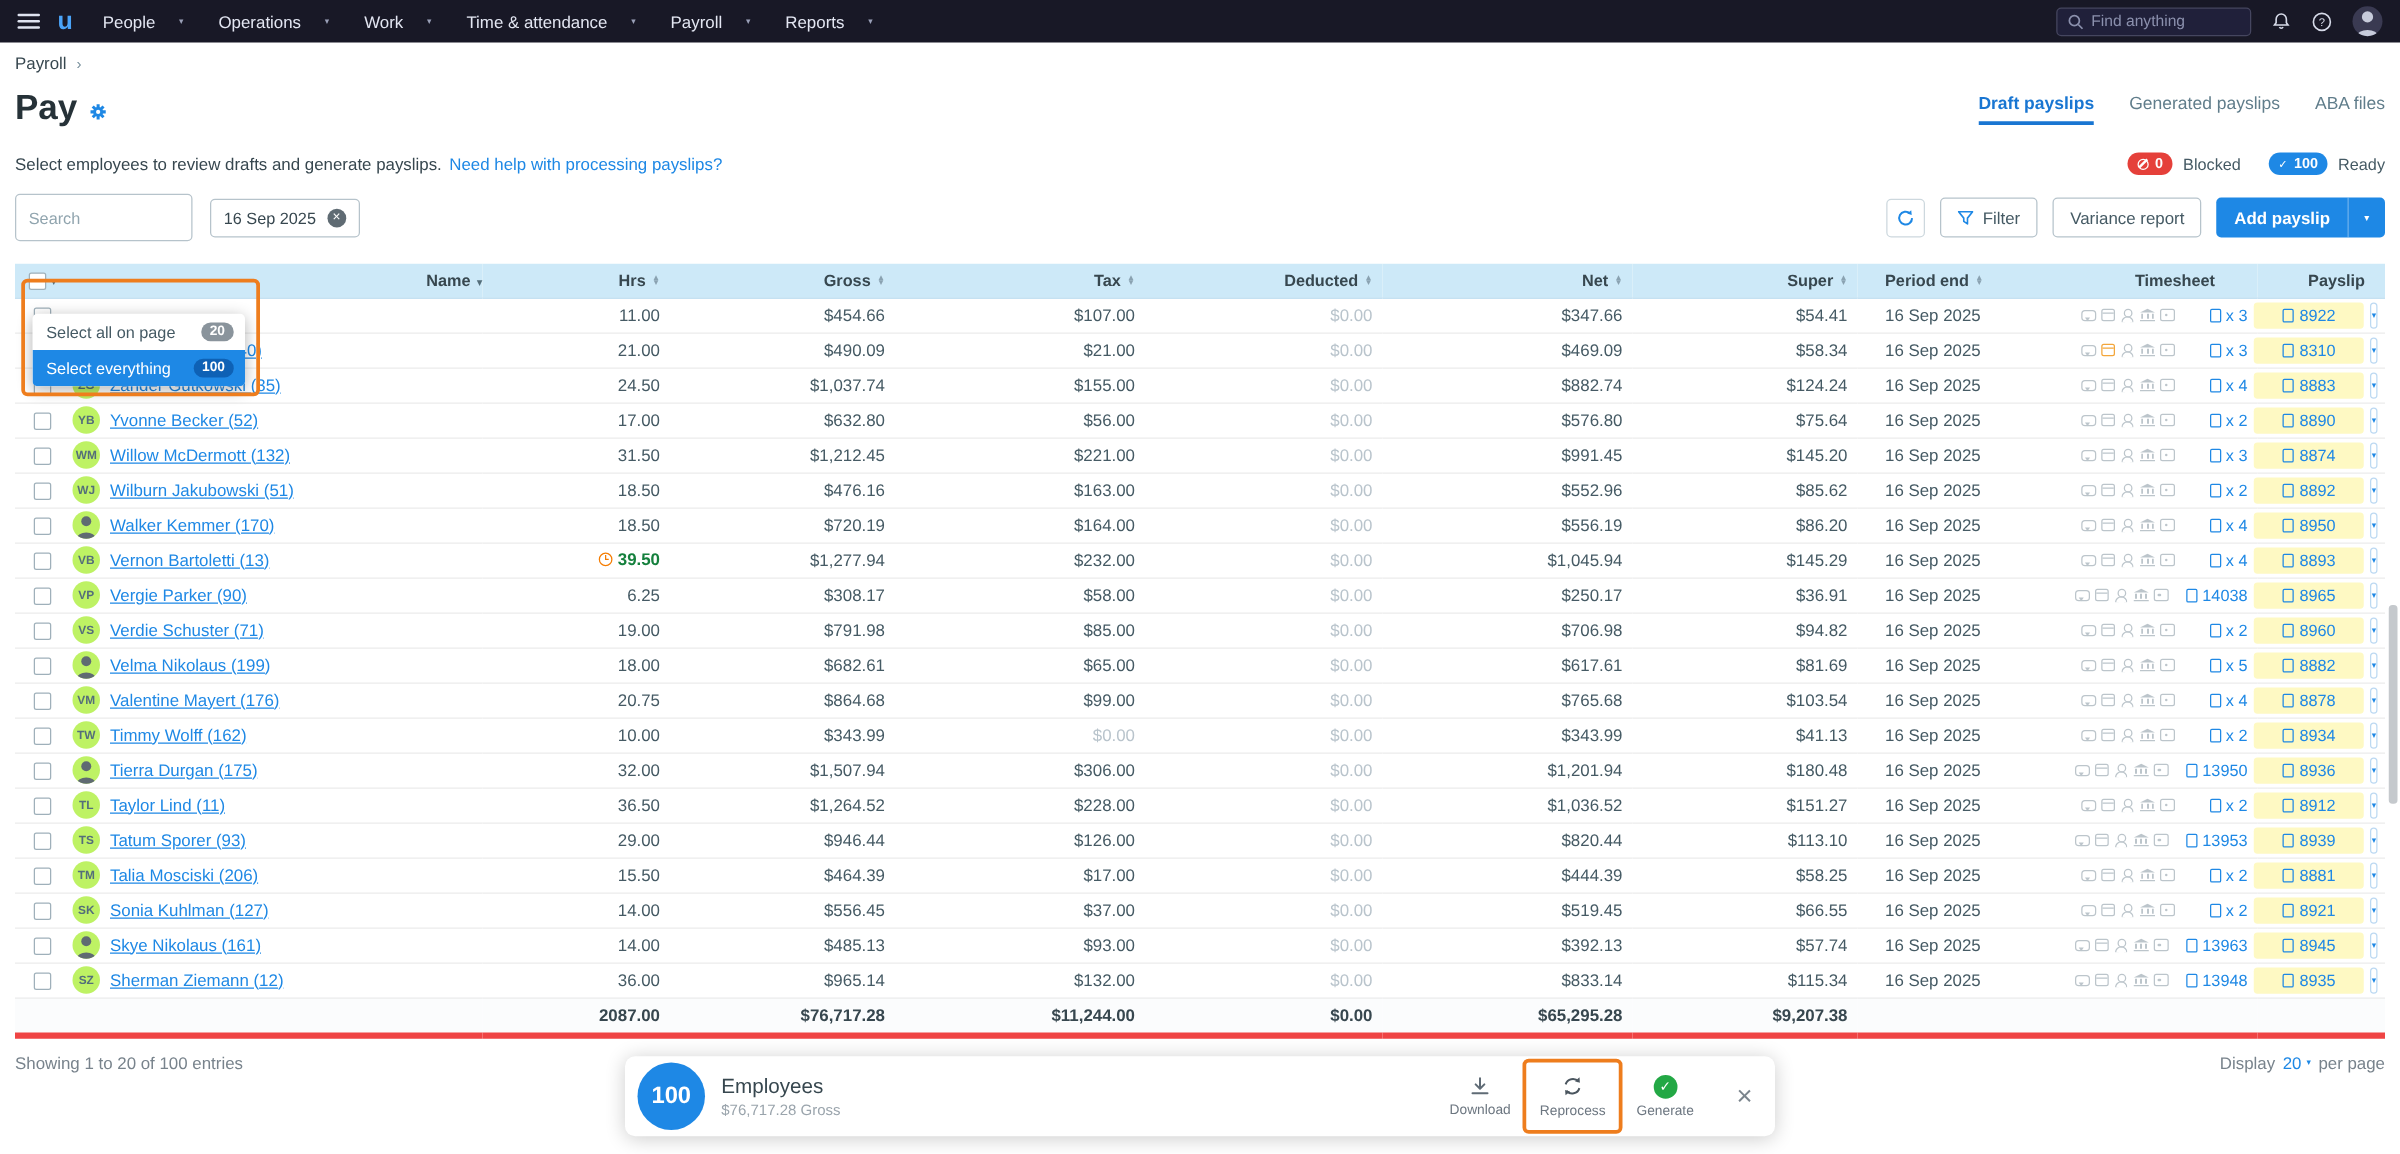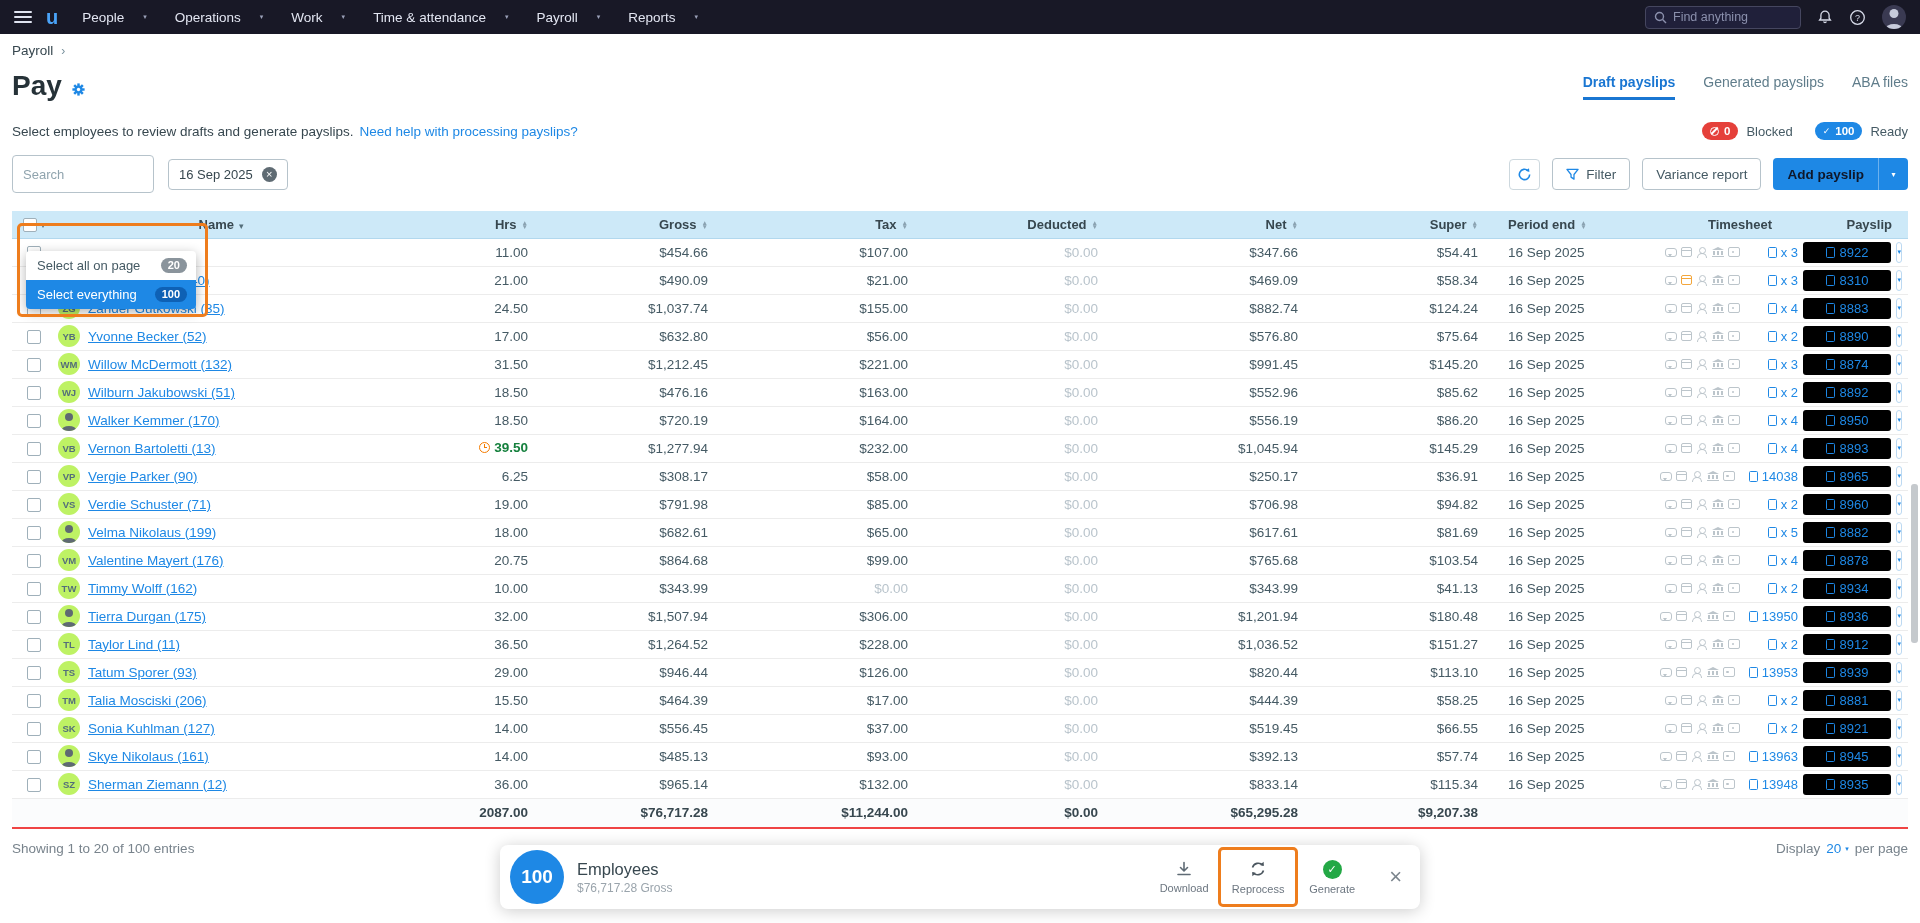--- a/index.html
+++ b/index.html
@@ -48,21 +48,21 @@
   
   .toolbar { margin-top:15px; display:flex; align-items:center; gap:14px; }
   .search-input { width:142px; height:31px; border:1px solid #b6c3cb; border-radius:4px; padding:18px 10px; font-size:13px; color:#455a64; outline:none; }
   .search-input::placeholder { color:#90a4ae; }
   .date-chip { height:31px; border:1px solid #b6c3cb; border-radius:4px; display:flex; align-items:center; gap:9px; padding:0 10px; font-size:13px; color:#37474f; }
   .chip-x { width:15px; height:15px; border-radius:50%; background:#5f6b73; color:#fff; font-size:11px; display:flex; align-items:center; justify-content:center; cursor:pointer; line-height:1; }
   .toolbar-right { margin-left:auto; display:flex; align-items:center; gap:12px; }
   .icon-btn { width:31px; height:31px; border:1px solid #cdd8de; border-radius:4px; background:#fff; display:flex; align-items:center; justify-content:center; cursor:pointer; }
   .btn { height:32px; border:1px solid #b6c3cb; border-radius:4px; background:#fff; display:flex; align-items:center; gap:7px; padding:0 13px; font-size:13.5px; color:#455a64; cursor:pointer; white-space:nowrap; }
   .btn-primary { background:#1e88e5; border-radius:4px; overflow:hidden; height:32px; display:flex; align-items:stretch; }
-  .btn-primary .main { padding:0 14px; display:flex; align-items:center; font-size:13.5px; font-weight:600; color:#0f172a; cursor:pointer; }
+  .btn-primary .main { padding:0 14px; display:flex; align-items:center; font-size:13.5px; font-weight:600; color:#ffffff; cursor:pointer; }
   .btn-primary .caret { width:30px; border-left:1px solid rgba(255,255,255,.35); display:flex; align-items:center; justify-content:center; color:#fff; font-size:8px; cursor:pointer; }
 
   
   table.paytable { width:100%; border-collapse:collapse; table-layout:fixed; margin-top:18px; font-size:13.5px; }
   thead th { background:#cde9f8; height:27px; font-size:13px; font-weight:700; color:#37474f; border-bottom:1px solid #b2d8ee; padding:0; }
   th.num, td.num { text-align:right; padding-right:8px; }
   tbody td { height:28px; border-bottom:1px solid #ececec; color:#455a64; padding:0; }
   td.muted { color:#b9c4cc; }
   .c-check { text-align:center; }
   .cb { width:14px; height:14px; border:1.5px solid #9fb0ba; border-radius:2px; display:inline-block; background:#fff; cursor:pointer; vertical-align:middle; }
@@ -90,27 +90,27 @@
   .i-user::before { content:""; position:absolute; left:3px; top:0; width:5px; height:5px; border:1.3px solid currentColor; border-radius:50%; }
   .i-user::after { content:""; position:absolute; left:1px; bottom:-1px; width:8px; height:4px; border:1.3px solid currentColor; border-bottom:none; border-radius:5px 5px 0 0; }
   .i-bank { width:12px; height:10px; border-bottom:1.6px solid currentColor; }
   .i-bank::before { content:""; position:absolute; left:1px; top:3.5px; bottom:1.5px; width:10px; background:repeating-linear-gradient(90deg,currentColor 0 1.6px,transparent 1.6px 4.2px); }
   .i-bank::after { content:""; position:absolute; left:0; top:0; border-left:6px solid transparent; border-right:6px solid transparent; border-bottom:3px solid currentColor; }
   .i-image { width:12px; height:10px; border:1.3px solid currentColor; border-radius:2px; }
   .i-image::after { content:""; position:absolute; left:2.5px; top:2.5px; width:2.6px; height:2.6px; border-radius:50%; background:currentColor; }
   .ts-link { color:#1e88e5; font-size:13px; display:inline-flex; align-items:center; gap:4px; cursor:pointer; min-width:44px; justify-content:flex-end; }
   .i-doc { width:9px; height:11px; border:1.3px solid currentColor; border-radius:1.5px; display:inline-block; flex:none; }
   .pay-wrap { display:flex; justify-content:flex-end; align-items:center; gap:5px; padding-right:6px; }
-  .pay-pill { background:#000000; border-radius:3px; height:21px; display:inline-flex; align-items:center; gap:5px; padding:0 23px; color:#1e88e5; font-size:13px; cursor:pointer; }
+  .pay-pill { background:#fef9c3; border-radius:3px; height:21px; display:inline-flex; align-items:center; gap:5px; padding:0 23px; color:#1e88e5; font-size:13px; cursor:pointer; }
   .pay-caret { width:21px; height:21px; border:1px solid #bcd9f2; border-radius:3px; color:#1e88e5; font-size:7px; display:inline-flex; align-items:center; justify-content:center; cursor:pointer; }
   .hrs-warn { color:#15803d; font-weight:700; display:inline-flex; align-items:center; }
   .clock { width:11px; height:11px; border:1.6px solid #f57c00; border-radius:50%; display:inline-block; position:relative; margin-right:4px; }
   .clock::after { content:""; position:absolute; left:3.6px; top:1.4px; width:1.6px; height:3.8px; background:#f57c00; }
   .clock::before { content:""; position:absolute; left:3.6px; top:3.8px; width:3.4px; height:1.6px; background:#f57c00; }
-  tr.totals td { font-weight:700; color:#37474f; background:#fbfcfd; border-top:1px solid #d6dce0; border-bottom:2px solid #ef4444; height:30px; }
+  tr.totals td { font-weight:700; color:#37474f; background:#fbfcfd; border-top:1px solid #d6dce0; border-bottom:5px solid #ef4444; height:30px; }
 
   .table-footer { display:flex; align-items:center; margin-top:12px; font-size:13.5px; color:#78838c; }
   .display-ctl { margin-left:auto; display:flex; gap:6px; align-items:center; }
   .display-val { color:#1e88e5; cursor:pointer; display:flex; gap:4px; align-items:center; }
   .display-val .chev { font-size:7px; }
 
   
   .select-menu { position:absolute; left:26px; top:208px; width:170px; background:#fff; border-radius:4px; box-shadow:0 3px 12px rgba(0,0,0,.3); z-index:60; overflow:hidden; }
   .menu-item { height:29px; display:flex; align-items:center; justify-content:space-between; padding:0 9px 0 11px; font-size:13px; color:#455a64; cursor:pointer; }
   .menu-item.selected { background:#1e88e5; color:#fff; }
@@ -276,21 +276,21 @@
         <col style="width:190px">
         <col style="width:200px">
         <col style="width:180px">
       <col style="width:130px">
         <col style="width:190px">
         <col style="width:102px">
     </colgroup>
     <thead>
       <tr>
         <th class="c-check"><span class="cb"></span><span class="hdr-caret">▾</span></th>
-        <th style="text-align:center;"><span>Name</span><span class="sort-active">▾</span></th>
+        <th style="text-align:right;"><span>Name</span><span class="sort-active">▾</span></th>
         <th class="num"><span>Hrs</span><span class="sort">
               <i>▲</i>
               <i>▼</i>
             </span></th>
         <th class="num"><span>Gross</span><span class="sort">
               <i>▲</i>
               <i>▼</i>
             </span></th>
         <th class="num"><span>Tax</span><span class="sort">
               <i>▲</i>

